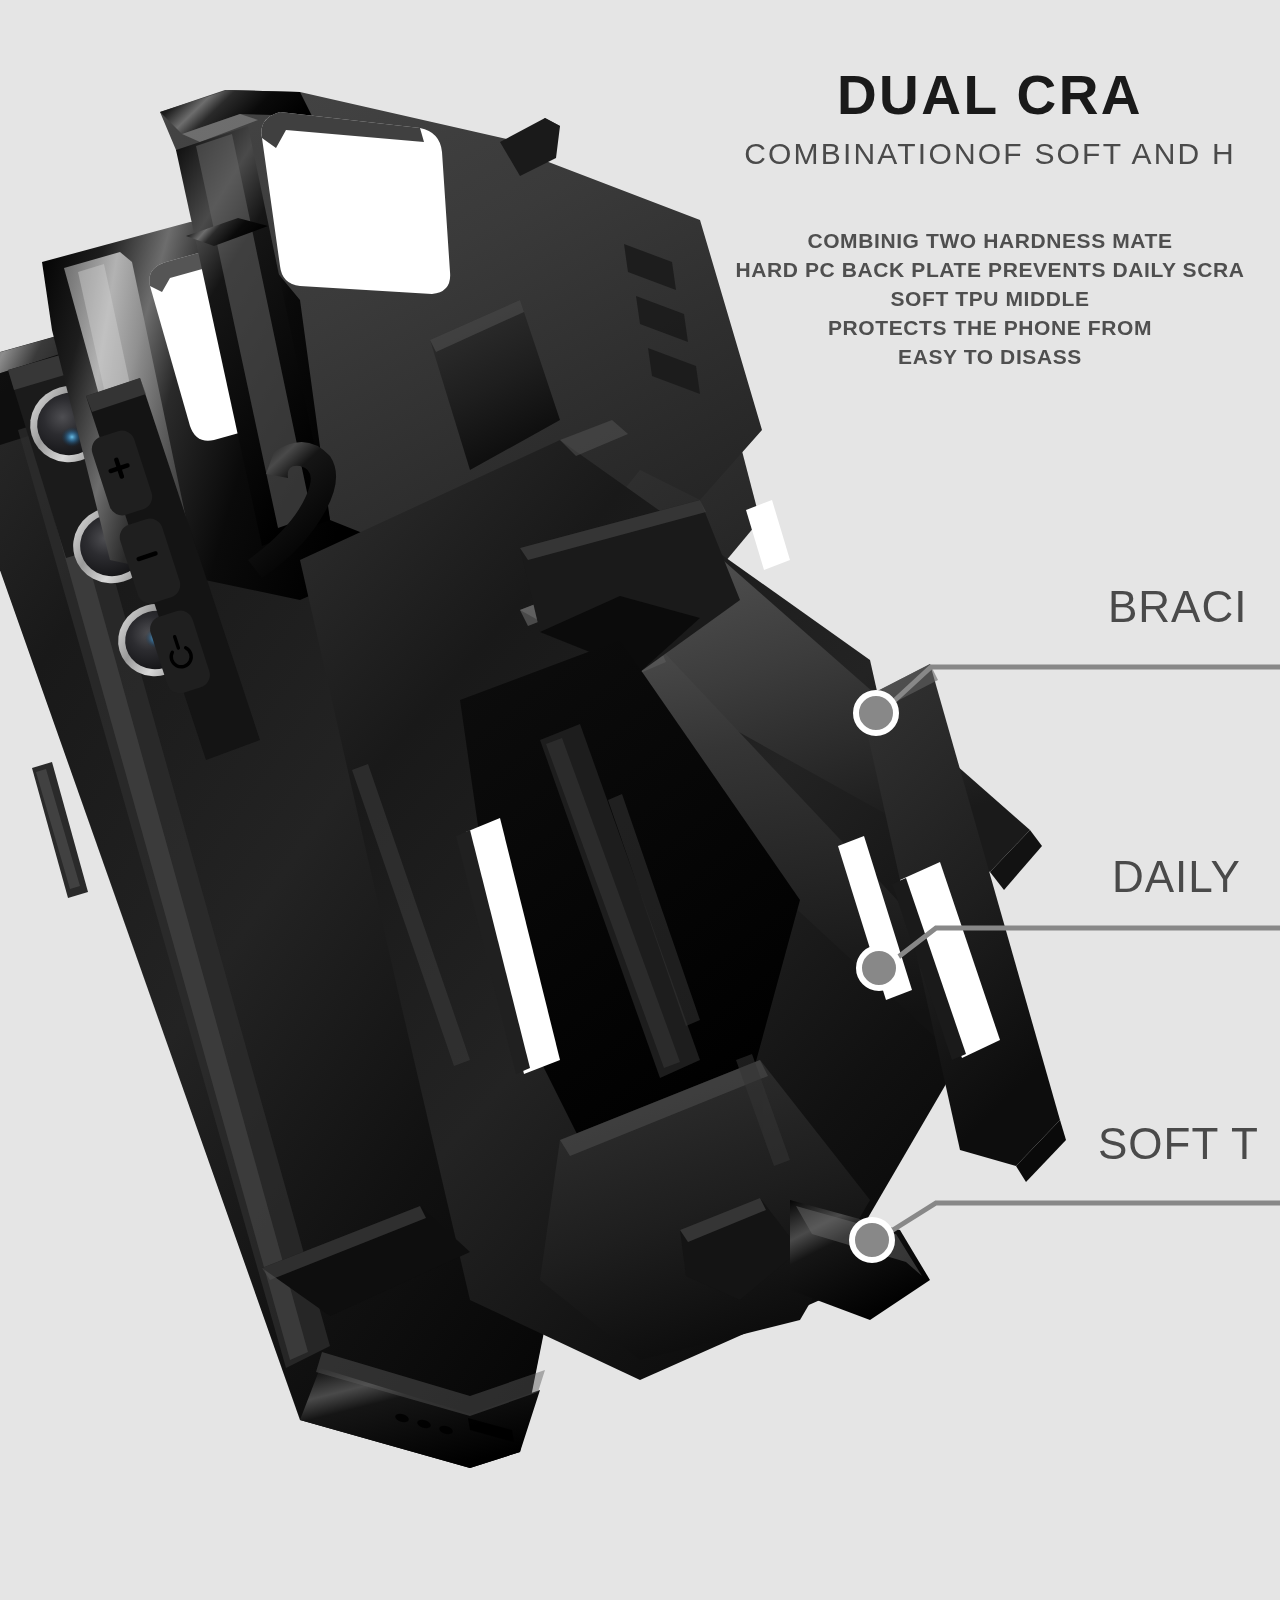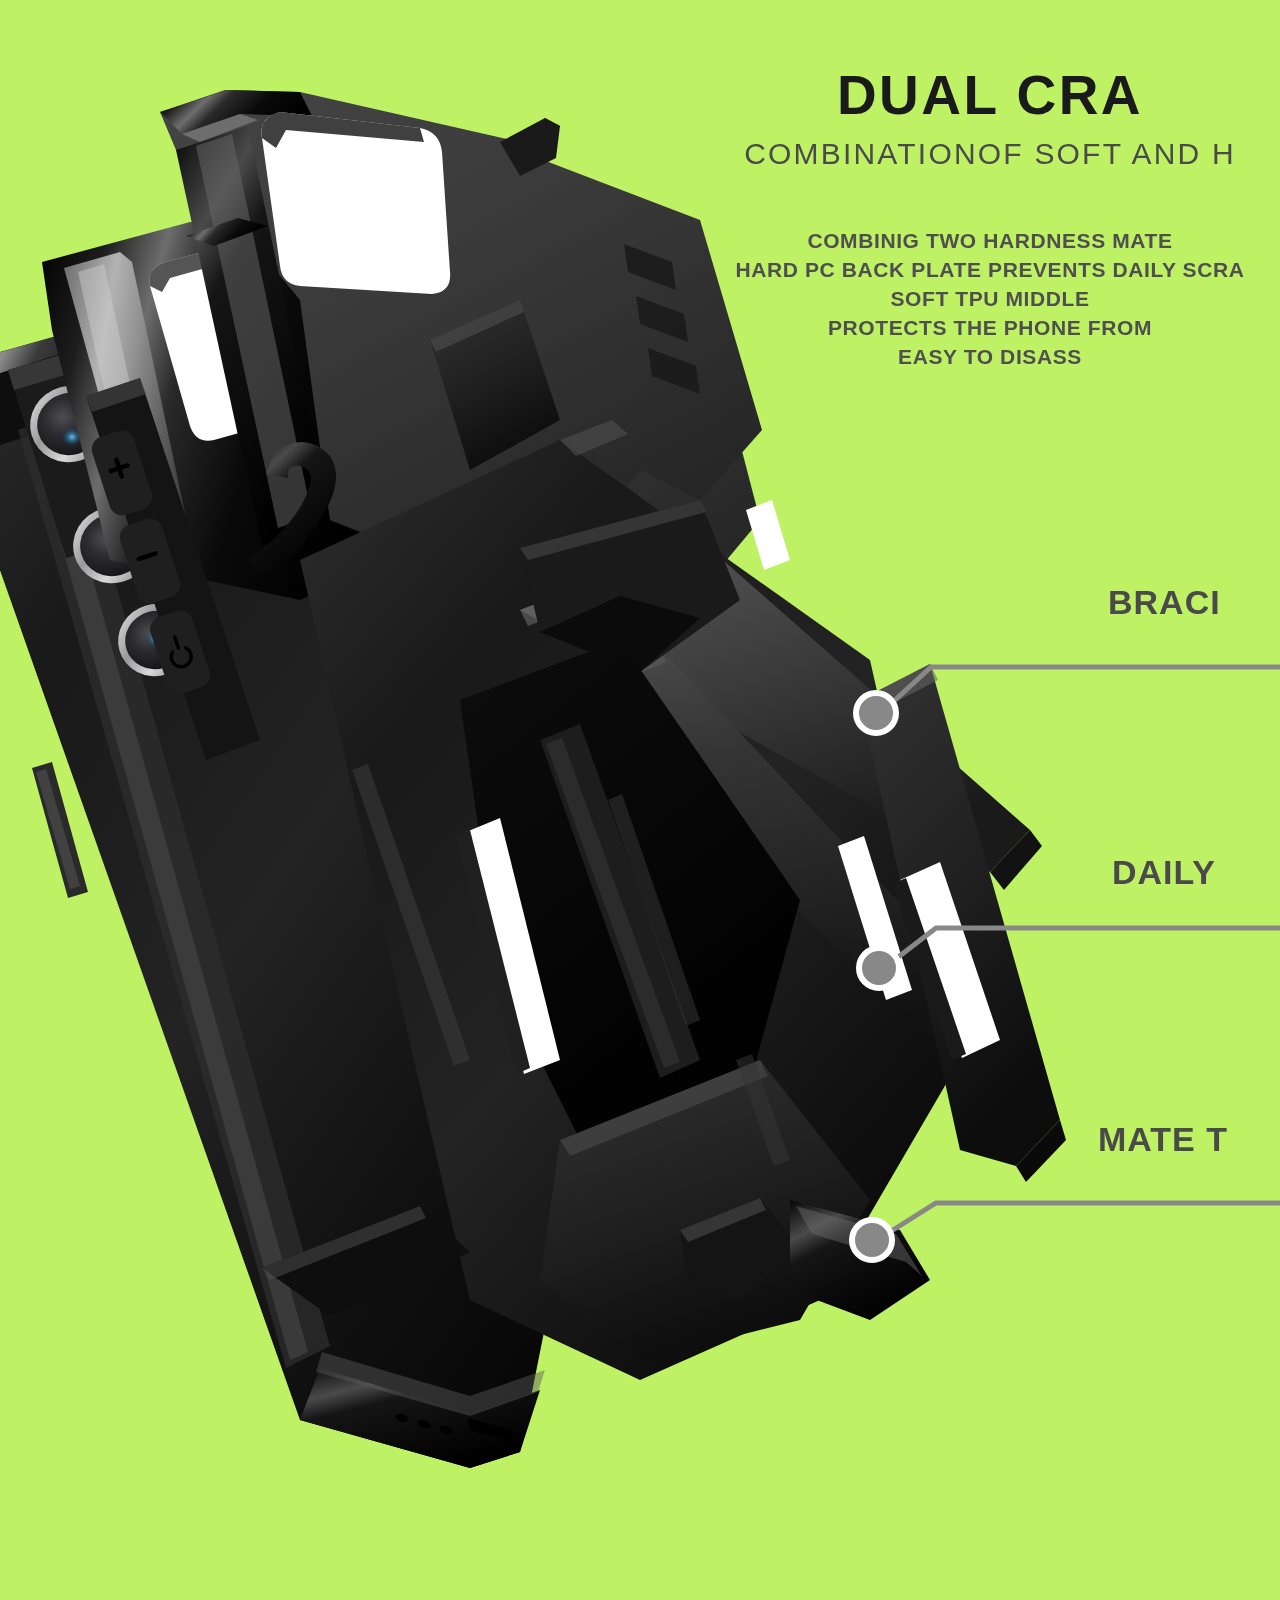--- a/index.html
+++ b/index.html
@@ -10,21 +10,21 @@
     height: 1600px;
     overflow: hidden;
     background: #ffffff;
     font-family: "Liberation Sans", sans-serif;
   }
 
   .canvas {
     position: relative;
     width: 1280px;
     height: 1600px;
-    background: #bef264;
+    background: #e5e5e5;
     overflow: hidden;
   }
 
   
   .product-art {
     position: absolute;
     left: 0; top: 0;
     width: 1280px; height: 1600px;
   }
   .product-art svg { display: block; width: 1280px; height: 1600px; }
@@ -69,22 +69,22 @@
     font-weight: bold;
     letter-spacing: 0.6px;
     color: #4f4f4f;
     line-height: 29px;
     white-space: nowrap;
   }
 
   
   .callout-label {
     position: absolute;
-    font-size: 34px;
-    font-weight: bold;
+    font-size: 44px;
+    font-weight: normal;
     letter-spacing: 1px;
     color: #4a4a4a;
     white-space: nowrap;
     line-height: 1;
   }
   .callout-1 { left: 1108px; top: 585px; }
   .callout-2 { left: 1112px; top: 855px; }
   .callout-3 { left: 1098px; top: 1122px; }
 
   .leader-layer {
@@ -401,15 +401,15 @@
     <div class="body-line">HARD PC BACK PLATE PREVENTS DAILY SCRA</div>
     <div class="body-line">SOFT TPU MIDDLE</div>
     <div class="body-line">PROTECTS THE PHONE FROM</div>
     <div class="body-line">EASY TO DISASS</div>
   </div>
 
   <div class="callout-label callout-1">BRACI</div>
 
   <div class="callout-label callout-2">DAILY</div>
 
-  <div class="callout-label callout-3">MATE T</div>
+  <div class="callout-label callout-3">SOFT T</div>
 
 </div>
 
 </body></html>

